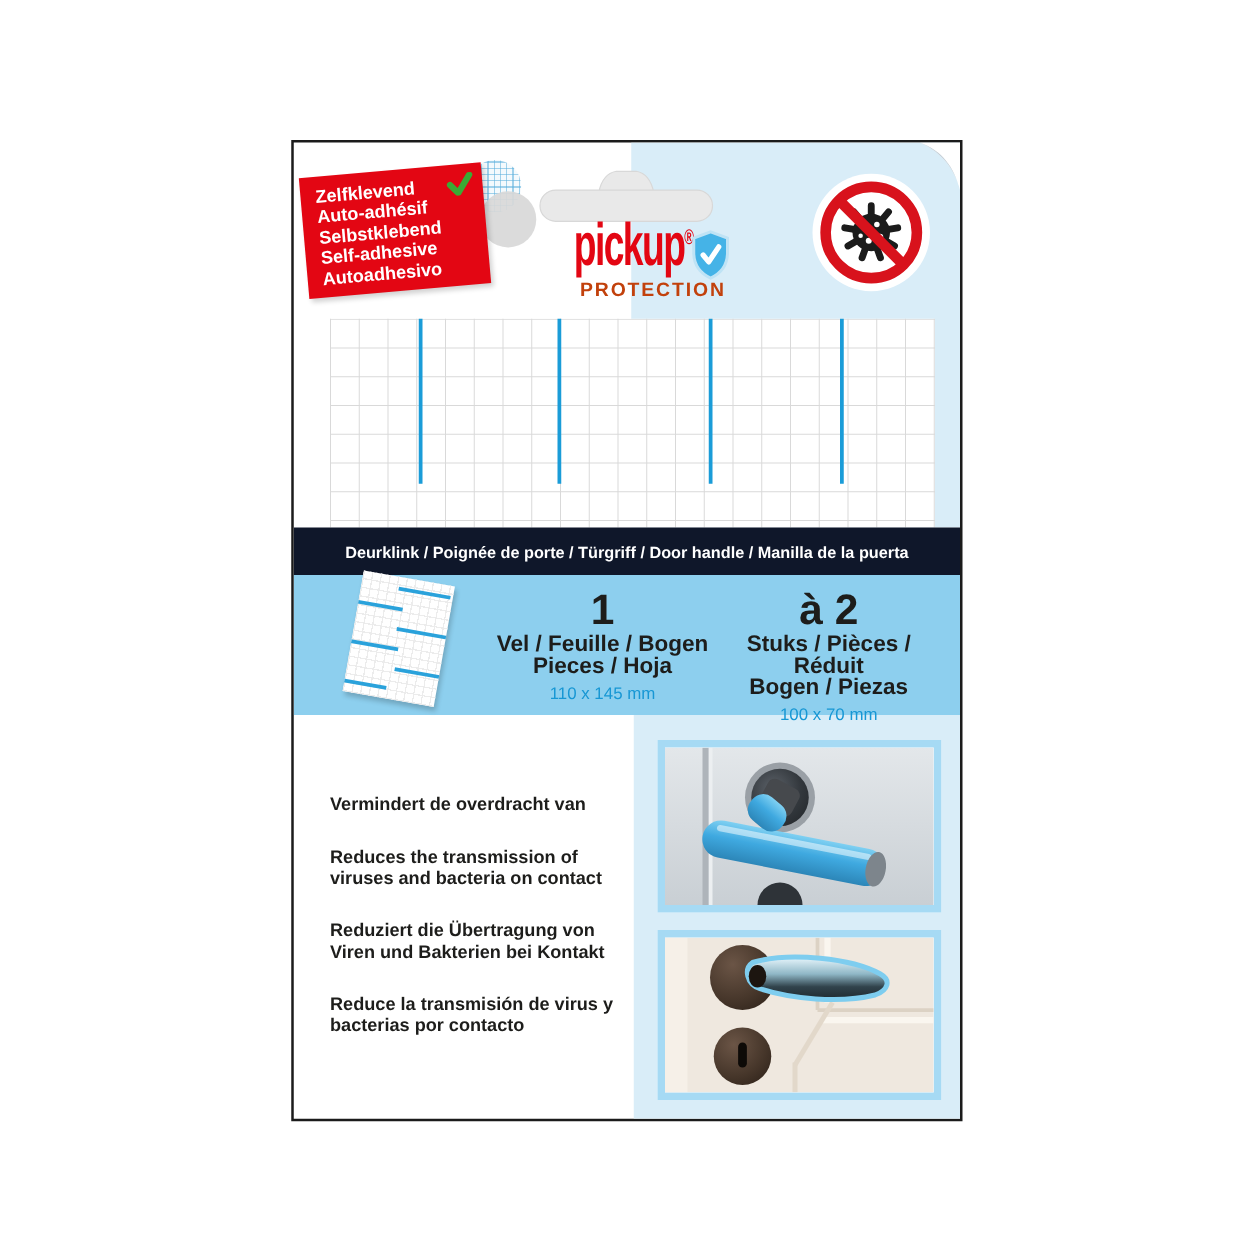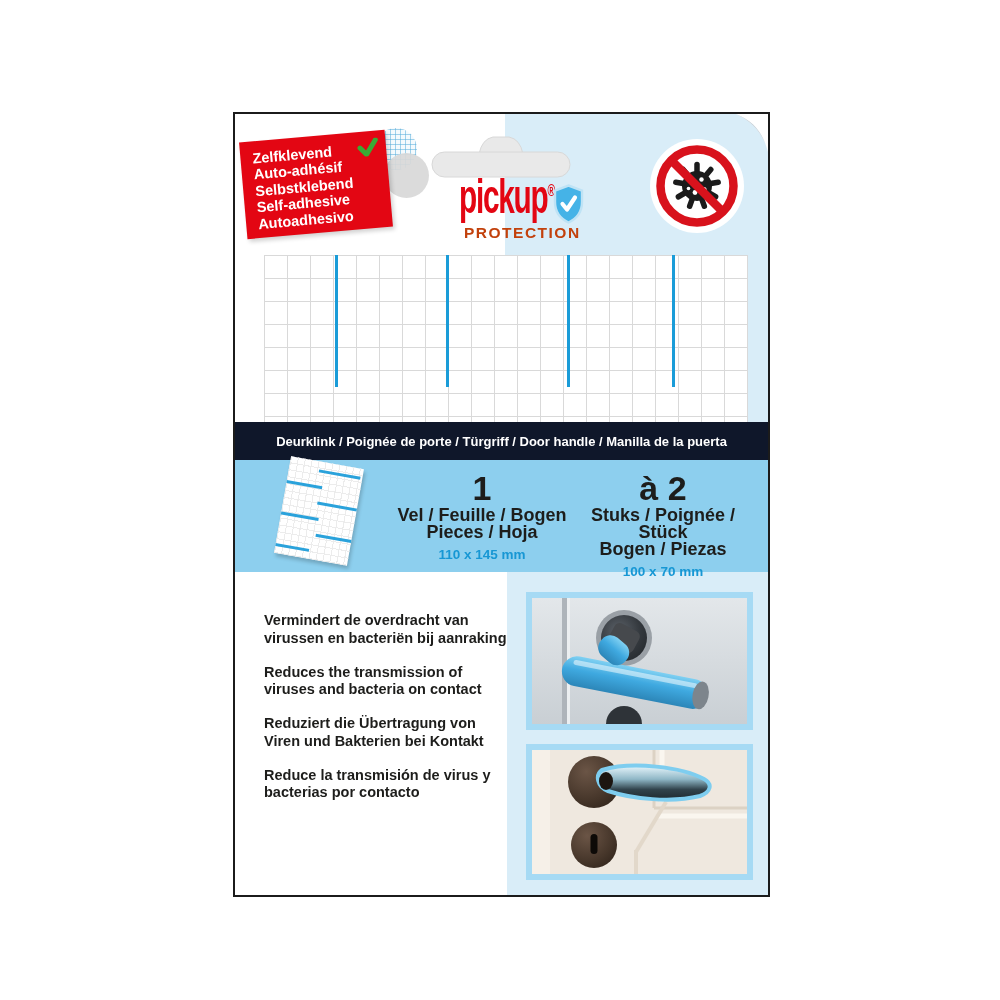--- a/index.html
+++ b/index.html
@@ -46,24 +46,24 @@
   .sheet-thumb{left:47px;top:2px;width:74px;height:98px;background:#fff;overflow:hidden;
     transform:rotate(10deg);box-shadow:2px 3px 4px rgba(0,0,0,.2);
     background-image:repeating-linear-gradient(0deg,#ececec 0 1px,transparent 1px 7px),
                      repeating-linear-gradient(90deg,#ececec 0 1px,transparent 1px 7px);}
   .dash{position:absolute;height:3px;width:42px;background:#2aa2db;}
   .info-col{top:9px;text-align:center;}
   .col-sheet{left:158px;width:178px;}
   .col-pieces{left:338px;width:180px;}
   .count{font-size:34px;line-height:38px;font-weight:bold;color:#1d1d1b;}
   .unit{font-size:18px;line-height:17px;font-weight:bold;color:#1d1d1b;}
-  .size{font-size:13.5px;font-weight:bold;color:#1797d4;margin-top:6px;}
+  .size{font-size:13.5px;font-weight:normal;color:#1797d4;margin-top:6px;}
   
   .descs{left:29px;top:498px;width:255px;z-index:2;}
-  .para{margin-bottom:16.5px;}
+  .para{margin-bottom:16.5px;margin-top:24px;}
   .dline{font-size:14.5px;line-height:17.5px;font-weight:bold;color:#1d1d1b;white-space:nowrap;}
   
   .panel-bottom{left:272px;top:458px;width:261px;height:323px;background:#d9edf8;z-index:1;}
   .photo{left:19px;border:6px solid #a6daf4;box-sizing:border-box;background:#fff;overflow:hidden;}
   .photo1{top:20px;width:227px;height:138px;}
   .photo2{top:172px;width:227px;height:136px;}
   .photo svg{display:block;}
 </style>
 </head>
 <body>
@@ -152,30 +152,29 @@
       <div class="dash" style="left:-8px;top:88px;"></div>
     </div>
     <div class="abs info-col col-sheet">
       <div class="count">1</div>
       <div class="unit">Vel / Feuille / Bogen</div>
       <div class="unit">Pieces / Hoja</div>
       <div class="size">110 x 145 mm</div>
     </div>
     <div class="abs info-col col-pieces">
       <div class="count">à 2</div>
-      <div class="unit">Stuks / Poignée / Stück</div>
+      <div class="unit">Stuks / Pièces / Réduit</div>
       <div class="unit">Bogen / Piezas</div>
       <div class="size">100 x 70 mm</div>
     </div>
   </div>
 
   <div class="abs descs">
     <div class="para">
       <div class="dline">Vermindert de overdracht van</div>
-      <div class="dline">virussen en bacteriën bij aanraking</div>
     </div>
     <div class="para">
       <div class="dline">Reduces the transmission of</div>
       <div class="dline">viruses and bacteria on contact</div>
     </div>
     <div class="para">
       <div class="dline">Reduziert die Übertragung von</div>
       <div class="dline">Viren und Bakterien bei Kontakt</div>
     </div>
     <div class="para">

